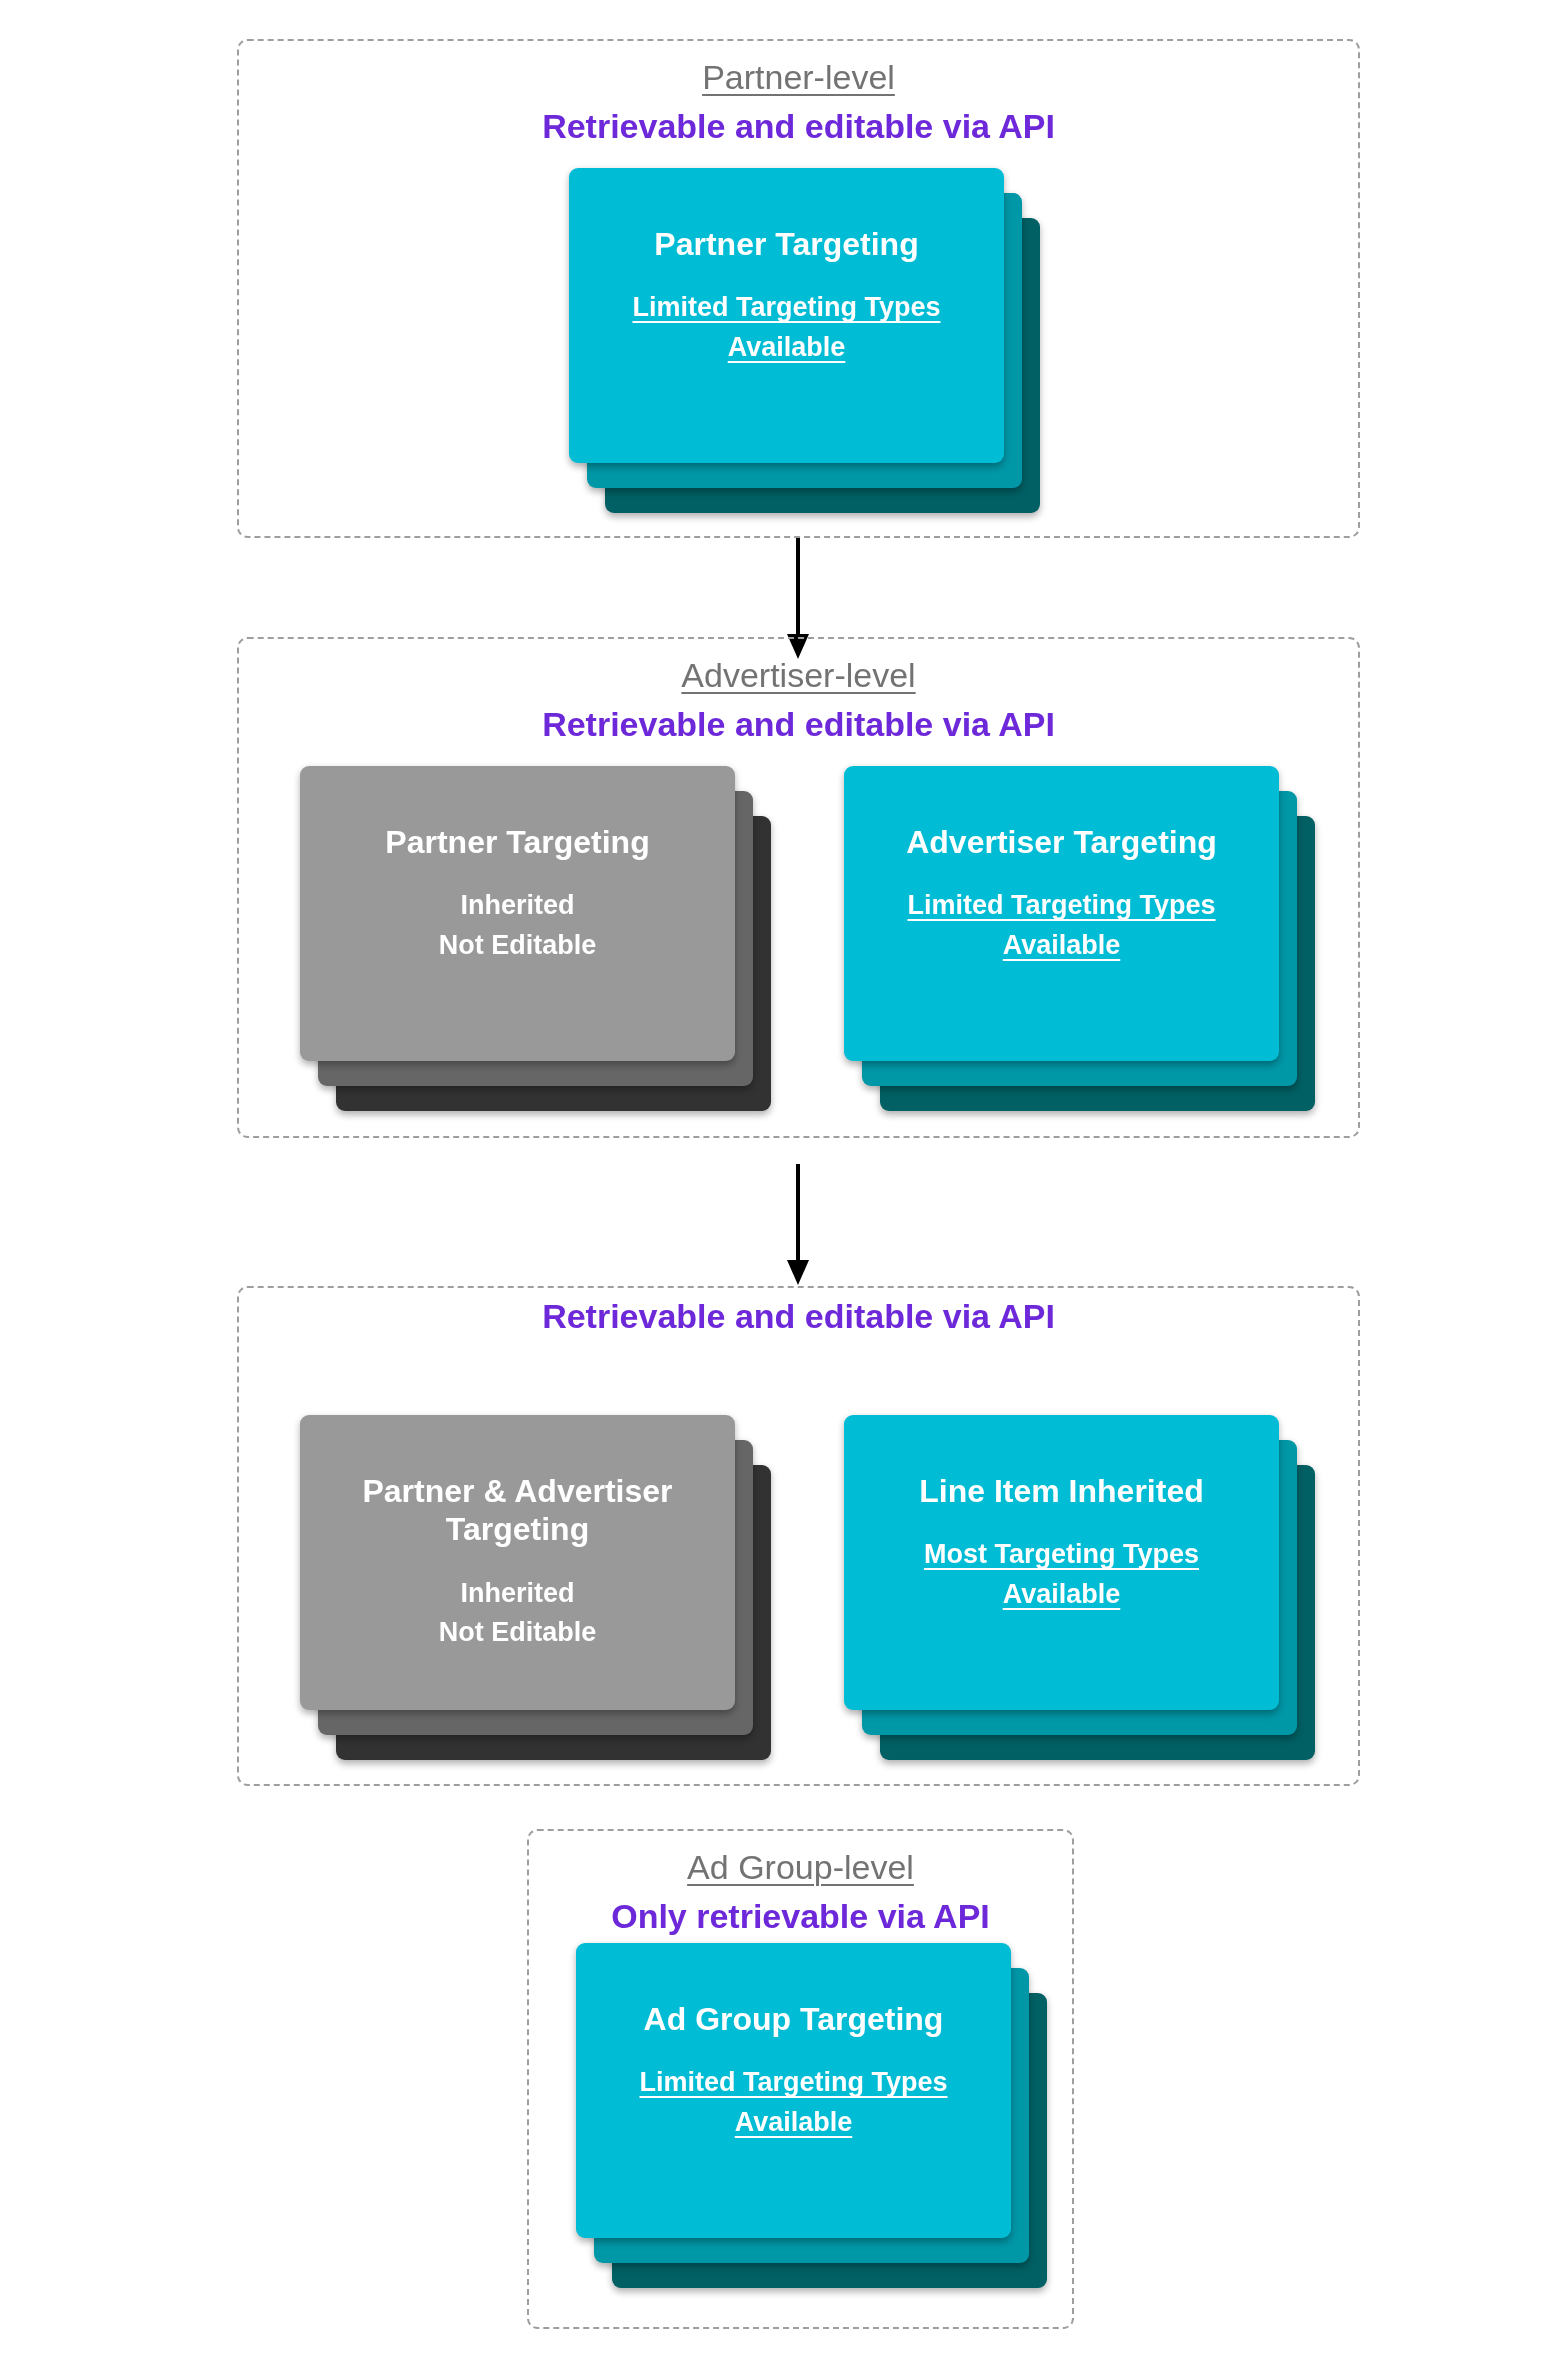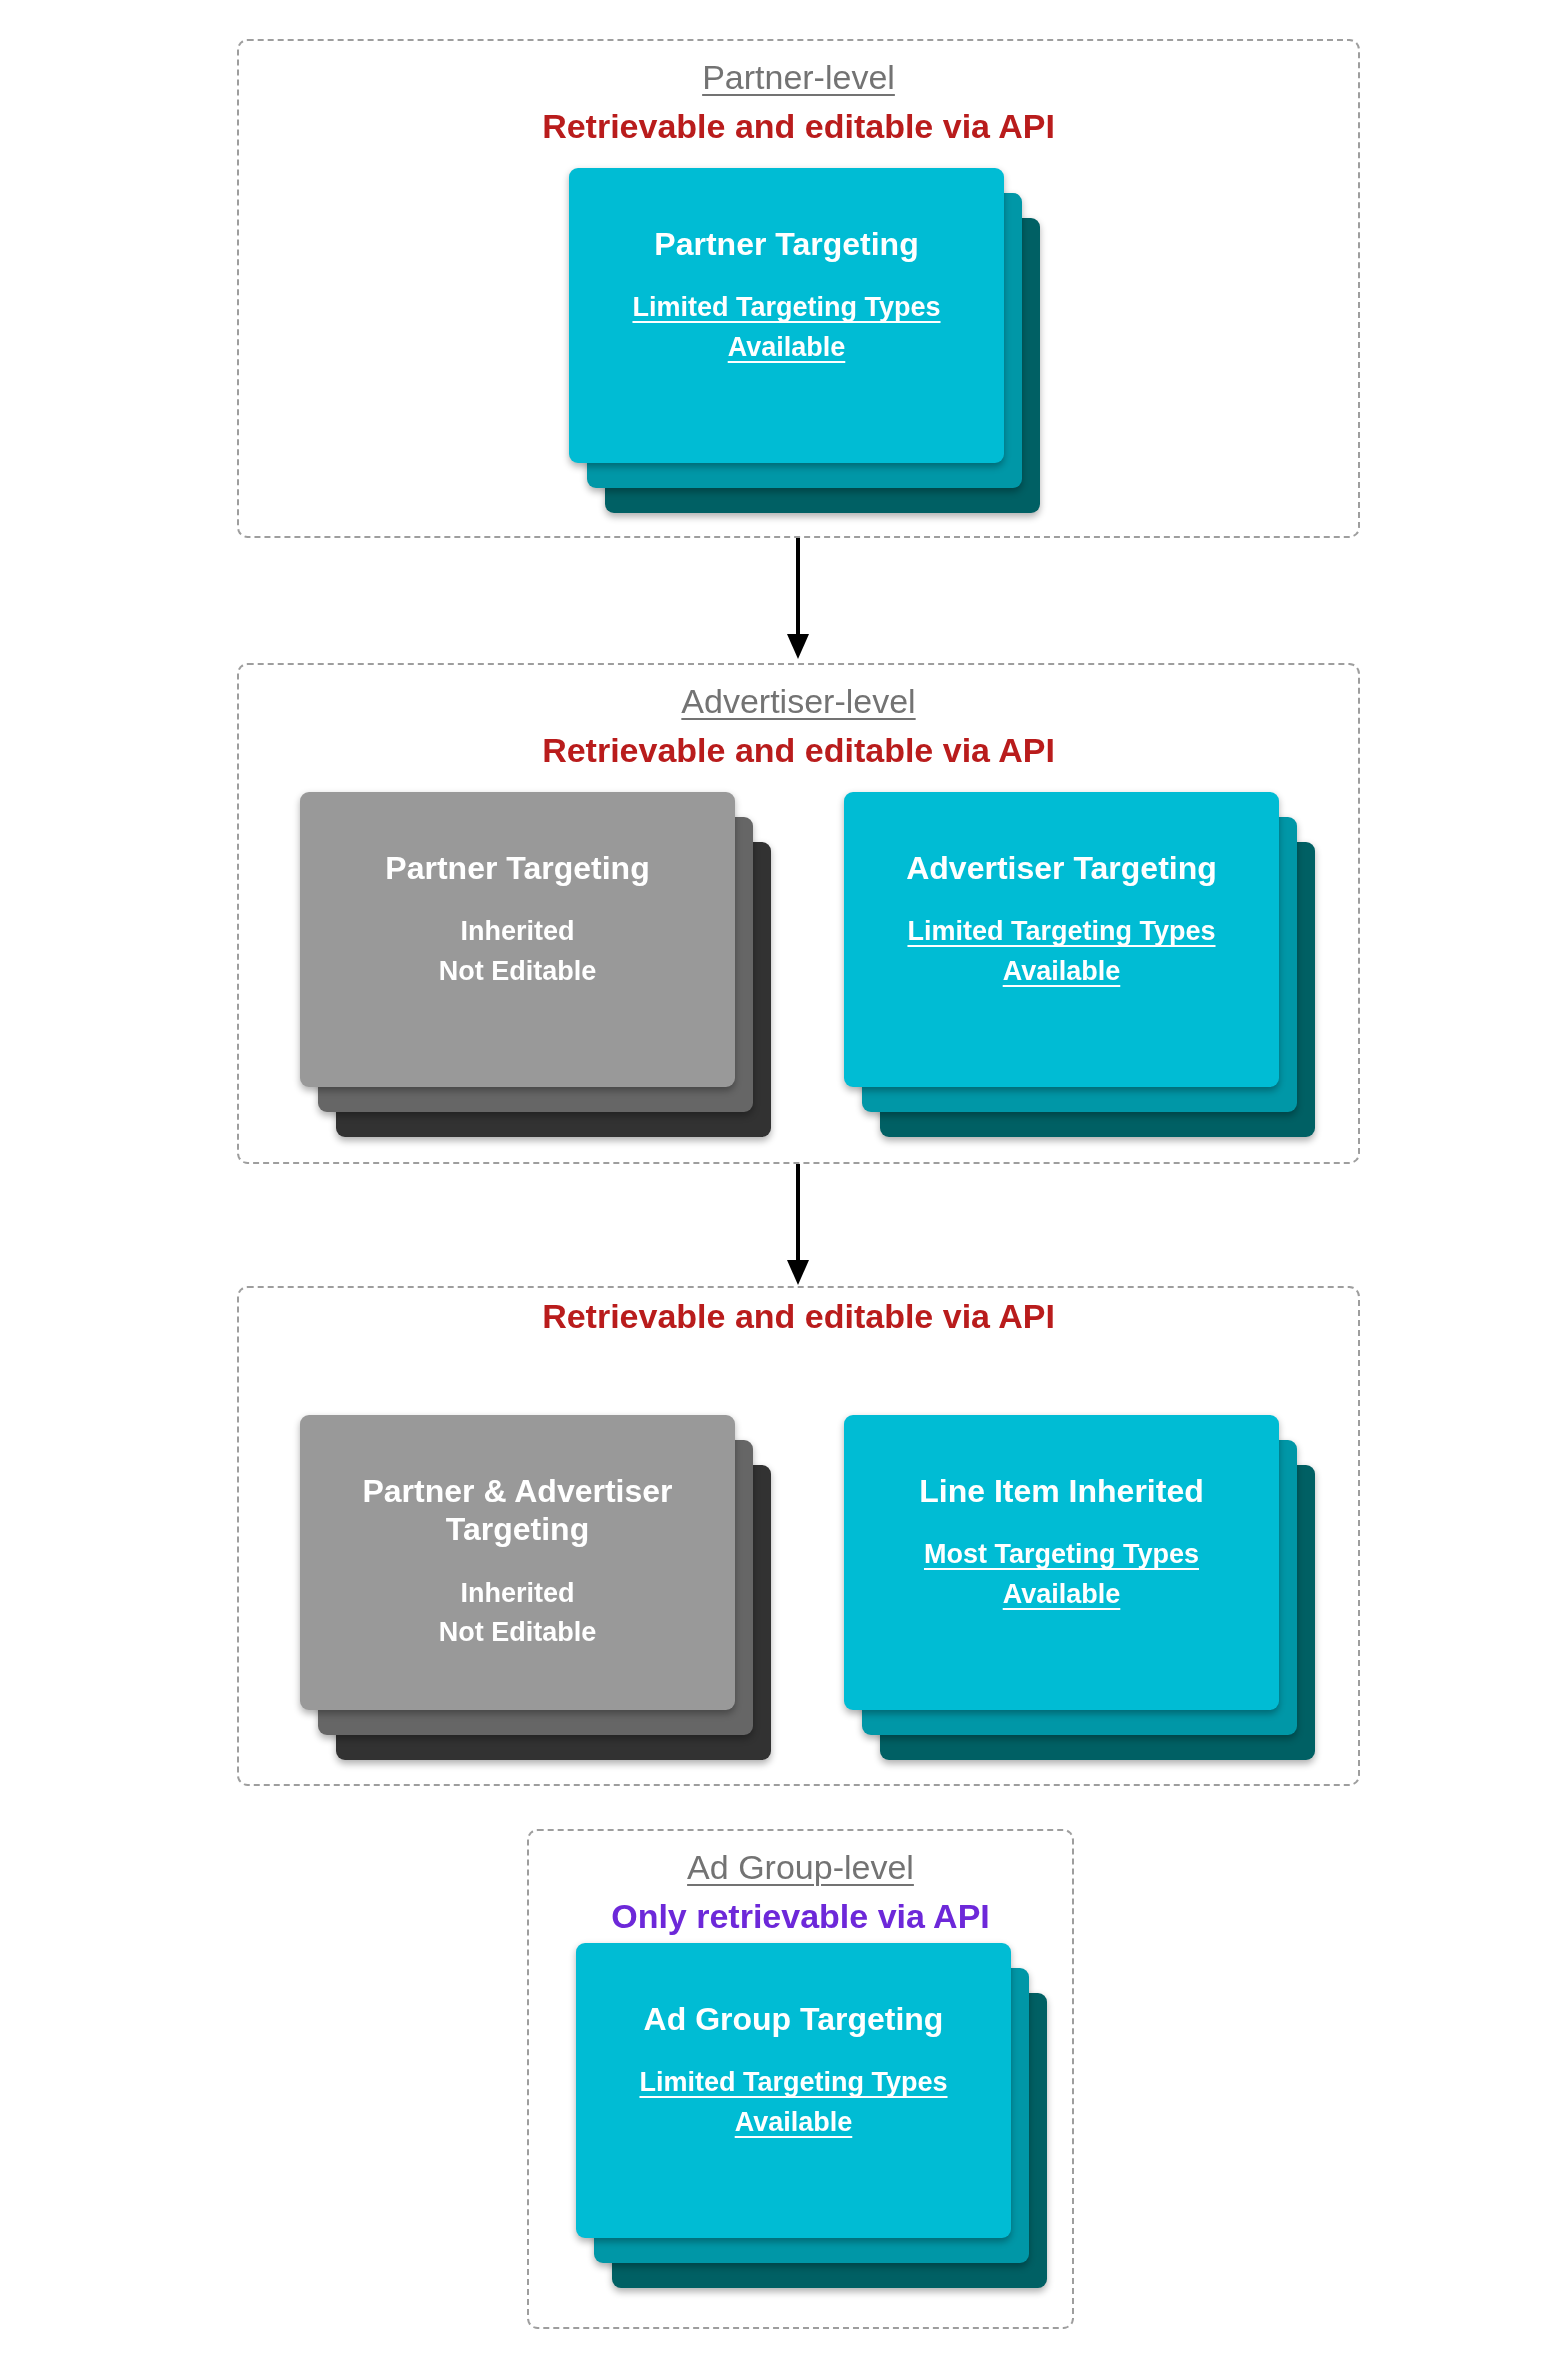--- a/index.html
+++ b/index.html
@@ -18,39 +18,39 @@
 
   
   .panel {
     position: absolute;
     border: 2.7px dashed #9e9e9e;
     border-radius: 10.7px;
     box-sizing: border-box;
     text-align: center;
   }
   #panel-partner    { left: 237px; top: 39px;   width: 1123px; height: 499px; }
-  #panel-advertiser { left: 237px; top: 663px;  width: 1123px; height: 501px; }
+  #panel-advertiser { left: 237px; top: 637px;  width: 1123px; height: 501px; }
   #panel-line-item  { left: 237px; top: 1286px; width: 1123px; height: 500px; }
   #panel-ad-group   { left: 527px; top: 1829px; width: 547px;  height: 500px; }
 
   .panel-title {
     margin-top: 16px;
     font-size: 34px;
     line-height: 1.2;
     color: #737373;
     text-decoration: underline;
     text-decoration-thickness: 2.2px;
     text-underline-offset: 5.4px;
   }
   .panel-subtitle {
     margin-top: 8px;
     font-size: 34px;
     line-height: 1.2;
     font-weight: bold;
-    color: #b91c1c;
+    color: #6d28d9;
   }
   .panel-subtitle.alert { color: #6d28d9; }
 
   
   .arrow {
     position: absolute;
     left: 798px;
     transform: translateX(-50%);
     display: flex;
     flex-direction: column;

